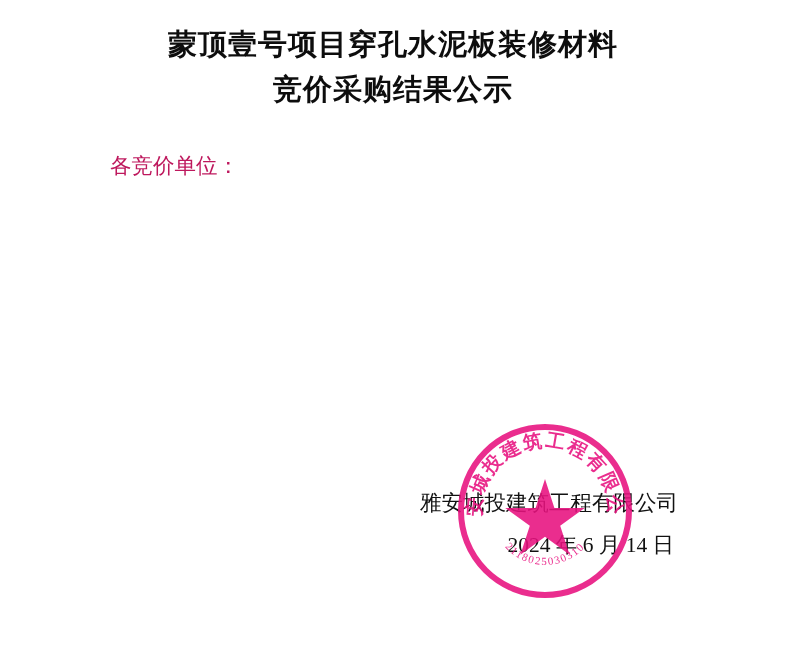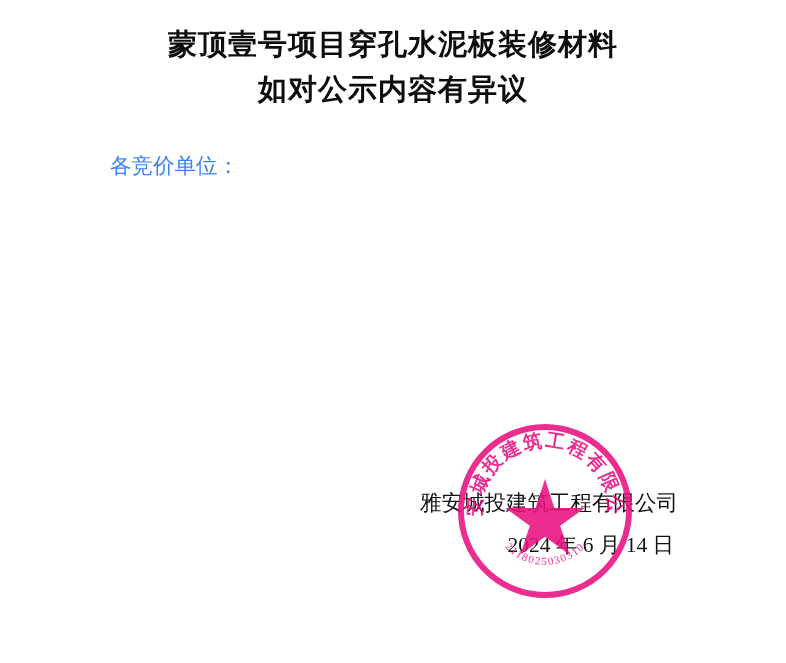--- a/index.html
+++ b/index.html
@@ -30,21 +30,21 @@
     padding-top: 22px;
     color: #0d0d0d;
   }
   .doc-title .line {
     display: block;
   }
   .body-text {
     margin: 34px 112px 0 110px;
     font-size: 21.5px;
     line-height: 1.95;
-    color: #3b82f6;
+    color: #be185d;
     text-align: justify;
     text-justify: inter-ideograph;
   }
   .salutation {
     margin-bottom: 2px;
   }
   .para {
     text-indent: 2em;
     margin: 0;
   }
@@ -80,21 +80,21 @@
     opacity: 0.88;
   }
 </style>
 </head>
 <body>
 
 <div class="page">
 
   <div class="doc-title">
     <span class="line">蒙顶壹号项目穿孔水泥板装修材料</span>
-    <span class="line">如对公示内容有异议</span>
+    <span class="line">竞价采购结果公示</span>
   </div>
 
   <div class="body-text">
     <p class="salutation">各竞价单位：</p>
   </div>
 
   <div class="sign-block">
     <span class="sign-line">雅安城投建筑工程有限公司</span>
     <span class="sign-line sign-date">2024 年 6 月 14 日</span>
   </div>

